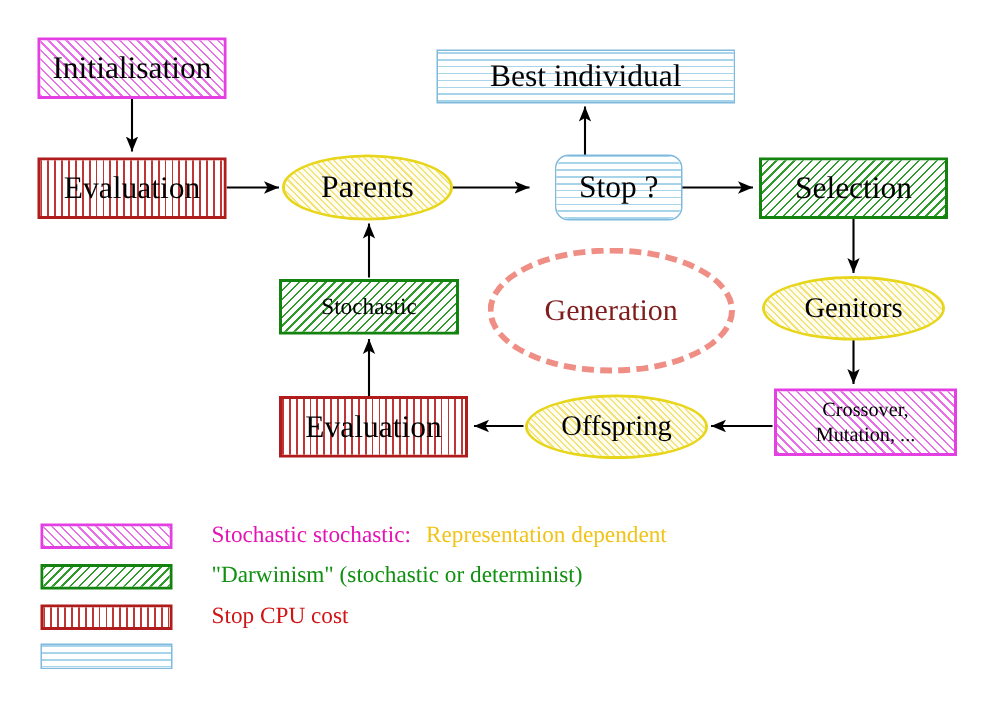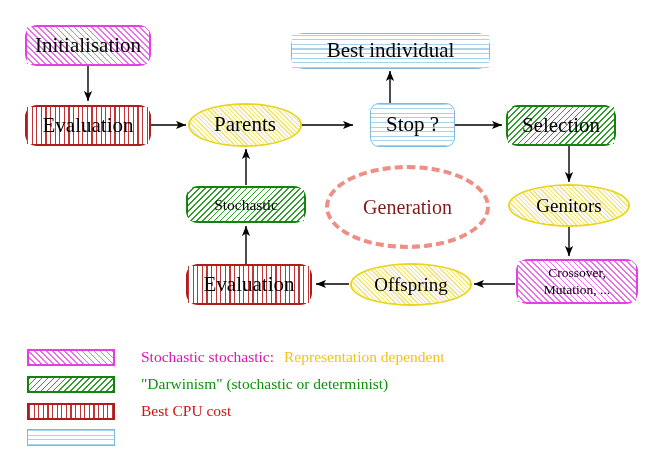--- a/index.html
+++ b/index.html
@@ -31,21 +31,20 @@
   .node {
     position: absolute;
     box-sizing: border-box;
     display: flex;
     align-items: center;
     justify-content: center;
     text-align: center;
     color: #000000;
     line-height: 1.02;
     z-index: 3;
-    border-radius: 12px;
   }
   .node .lbl {
     position: relative;
     z-index: 2;
     white-space: pre-line;
   }
 
   
   .node::before {
     content: "";
@@ -182,21 +181,21 @@
   </div>
 
   <div class="node fill-blue" style="left:291px; top:33px; width:199px; height:36px; font-size:21px;">
     <span class="lbl">Best individual</span>
   </div>
 
   <div class="node fill-blue rounded" style="left:357px; top:103px; width:85px; height:44px; font-size:21px;margin-left:13px;">
     <span class="lbl">Stop ?</span>
   </div>
 
-  <div class="node fill-green" style="left:506px; top:105px; width:110px; height:41px; font-size:21px;text-align:right;">
+  <div class="node fill-green" style="left:506px; top:105px; width:126px; height:41px; font-size:21px;text-align:right;">
     <span class="lbl">Selection</span>
   </div>
 
   <div class="node fill-yellow ellipse" style="left:508px; top:184px; width:122px; height:43px; font-size:19px;">
     <span class="lbl">Genitors</span>
   </div>
 
   <div class="node fill-magenta" style="left:516px; top:259px; width:122px; height:45px; font-size:13.5px; line-height:1.25;">
     <span class="lbl">Crossover,
 Mutation, ...</span>
@@ -226,21 +225,21 @@
       <span class="legend-text lg-gold" style="margin-left:10px;">Representation dependent</span>
     </div>
 
     <div class="legend-row" style="left:27px; top:375px;">
       <span class="swatch fill-green"></span>
       <span class="legend-text lg-green">"Darwinism" (stochastic or determinist)</span>
     </div>
 
     <div class="legend-row" style="left:27px; top:402px;">
       <span class="swatch fill-red"></span>
-      <span class="legend-text lg-red">Best CPU cost</span>
+      <span class="legend-text lg-red">Stop CPU cost</span>
     </div>
 
     <div class="legend-row" style="left:27px; top:429px;">
       <span class="swatch fill-blue"></span>
     </div>
 
   </div>
 
 </div>
 

